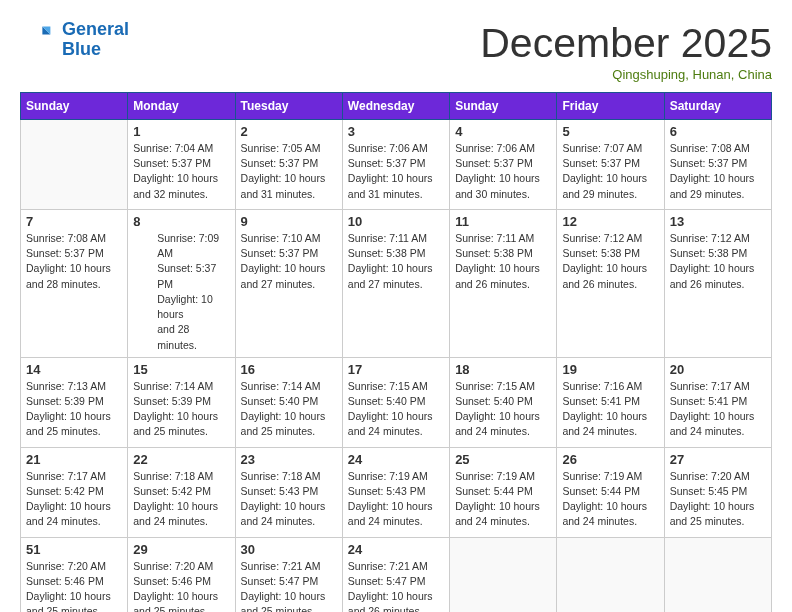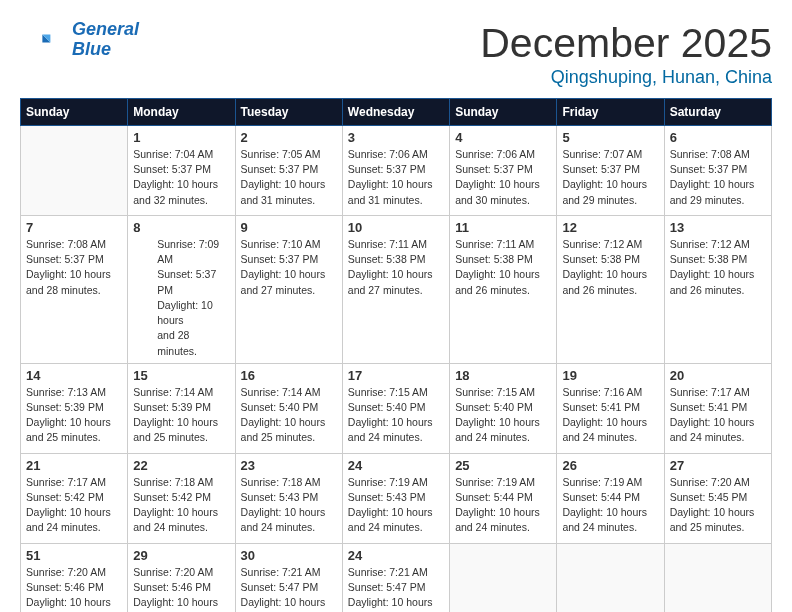--- a/index.html
+++ b/index.html
@@ -11,23 +11,22 @@
       padding: 20px;
     }
     .header {
       display: flex;
       justify-content: space-between;
       align-items: flex-start;
       margin-bottom: 10px;
     }
     .logo {
       display: flex;
-      align-items: flex-end;
-      gap: 20px;
-      font-style: italic;
+      align-items: flex-start;
+      gap: 10px;
     }
     .logo-text {
       font-size: 18px;
       font-weight: bold;
       color: #333;
       line-height: 1.1;
     }
     .logo-text span {
       color: #1a6bb5;
     }
@@ -37,30 +36,30 @@
     }
     .title-block {
       text-align: right;
     }
     .month-title {
       font-size: 41px;
       color: #333;
       font-weight: normal;
     }
     .subtitle {
-      font-size: 18px;
-      color: #0369a1;
+      font-size: 13px;
+      color: #4d7c0f;
     }
     table {
       width: 100%;
       border-collapse: collapse;
       font-size: 11px;
     }
     thead tr th {
-      background-color: #0f172a;
+      background-color: #6d28d9;
       color: #fff;
       padding: 6px 5px;
       text-align: left;
       font-size: 12px;
       border: 1px solid #1a5490;
     }
     tbody tr td {
       border: 1px solid #ccc;
       vertical-align: top;
       padding: 4px 5px;

